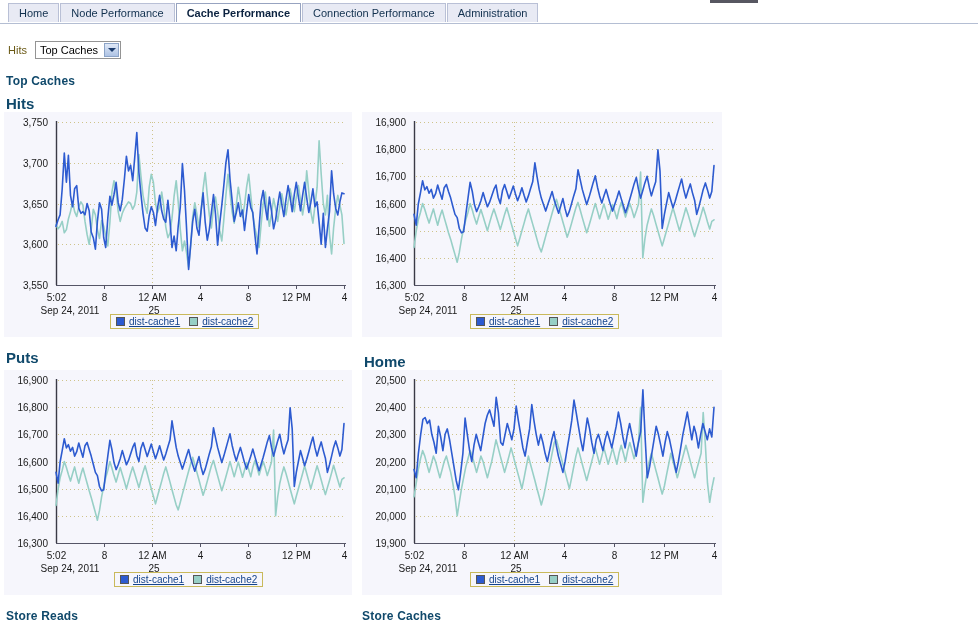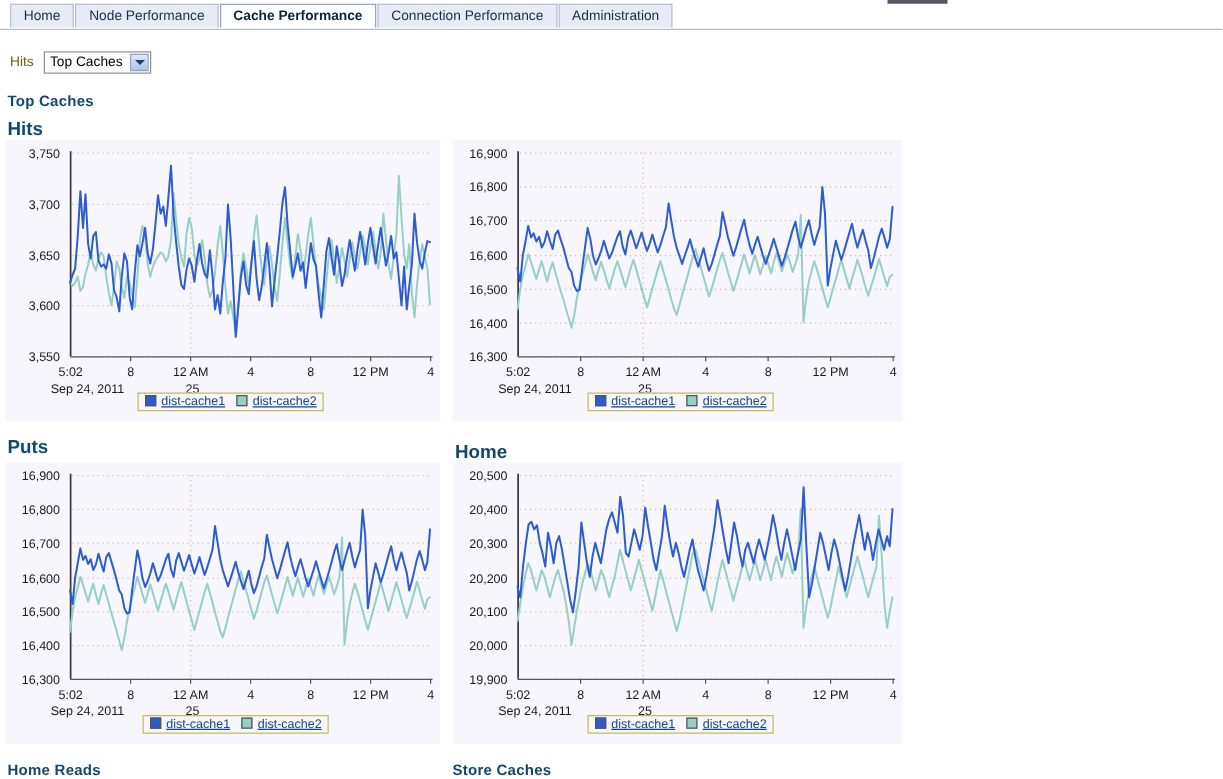--- a/index.html
+++ b/index.html
@@ -43,21 +43,21 @@
   
   .sec-title{position:absolute;font-size:12px;font-weight:bold;color:#10496b;letter-spacing:.2px;}
   .chart-title{position:absolute;font-size:15px;font-weight:bold;color:#10496b;}
   
   .panel{position:absolute;background:#f6f6fc;}
   .panel svg{display:block;}
   .legend{
     position:absolute;border:1px solid #c9b95b;background:#f6f6fc;
     height:15px;display:flex;align-items:center;padding:0 5px;box-sizing:border-box;
   }
-  .legend .item{display:flex;margin-right:9px;cursor:pointer;}
+  .legend .item{display:flex;align-items:center;margin-right:9px;cursor:pointer;}
   .legend .item:last-child{margin-right:0;}
   .legend .swatch{width:9px;height:9px;border:1px solid #555;margin-right:4px;box-sizing:border-box;}
   .legend .lname{font-size:10px;color:#14448c;text-decoration:underline;white-space:nowrap;}
   
   text.ytick,text.xtick{font-family:"Liberation Sans","DejaVu Sans",sans-serif;font-size:10px;fill:#1a1a1a;}
   text.xsub{font-family:"Liberation Sans","DejaVu Sans",sans-serif;font-size:10px;fill:#1a1a1a;}
 </style>
 </head>
 <body>
 
@@ -274,14 +274,14 @@
         <span class="swatch" style="background: rgb(45, 91, 208);"></span>
         <span class="lname">dist-cache1</span>
       </span>
       <span class="item">
         <span class="swatch" style="background: rgb(151, 207, 198);"></span>
         <span class="lname">dist-cache2</span>
       </span>
     </div>
   </div>
 
-<div class="sec-title" style="left:6px;top:609px;">Home Reads</div>
+<div class="sec-title" style="left:6px;top:609px;">Store Reads</div>
 <div class="sec-title" style="left:362px;top:609px;">Store Caches</div>
 
 </body></html>

